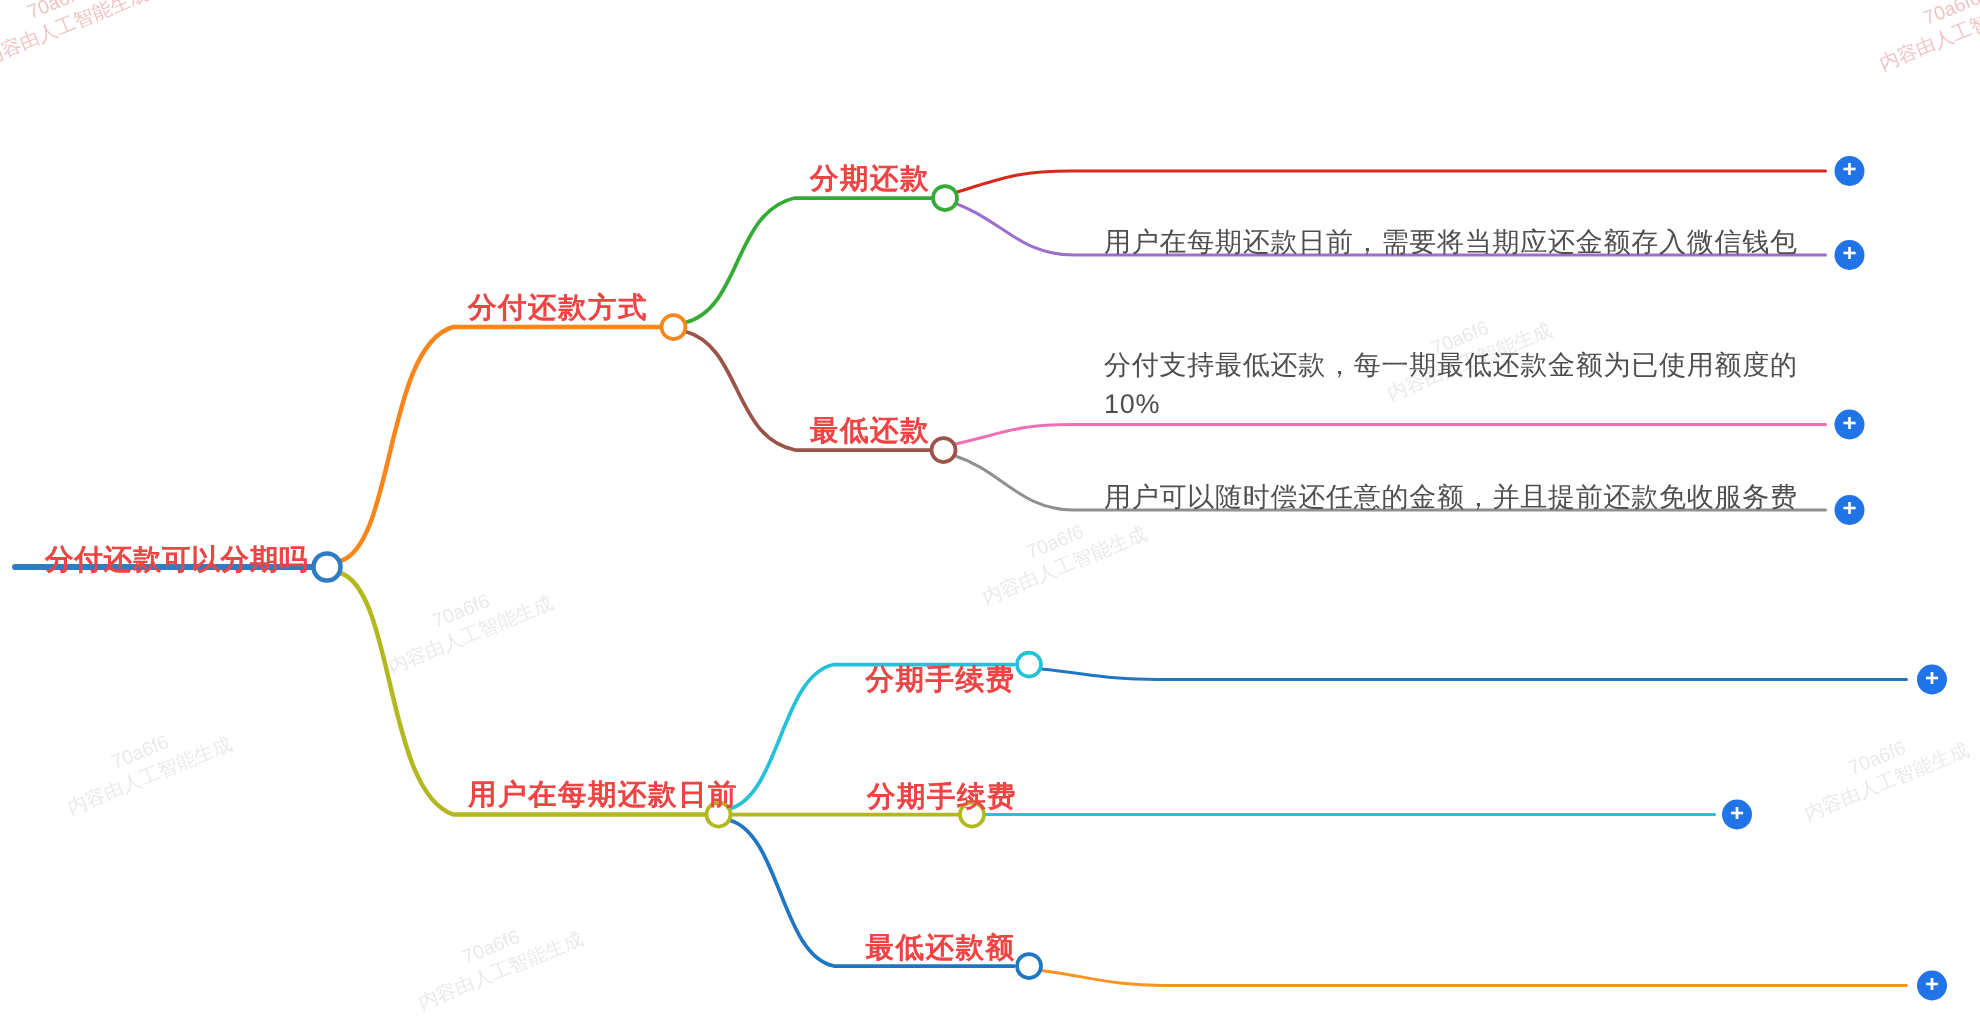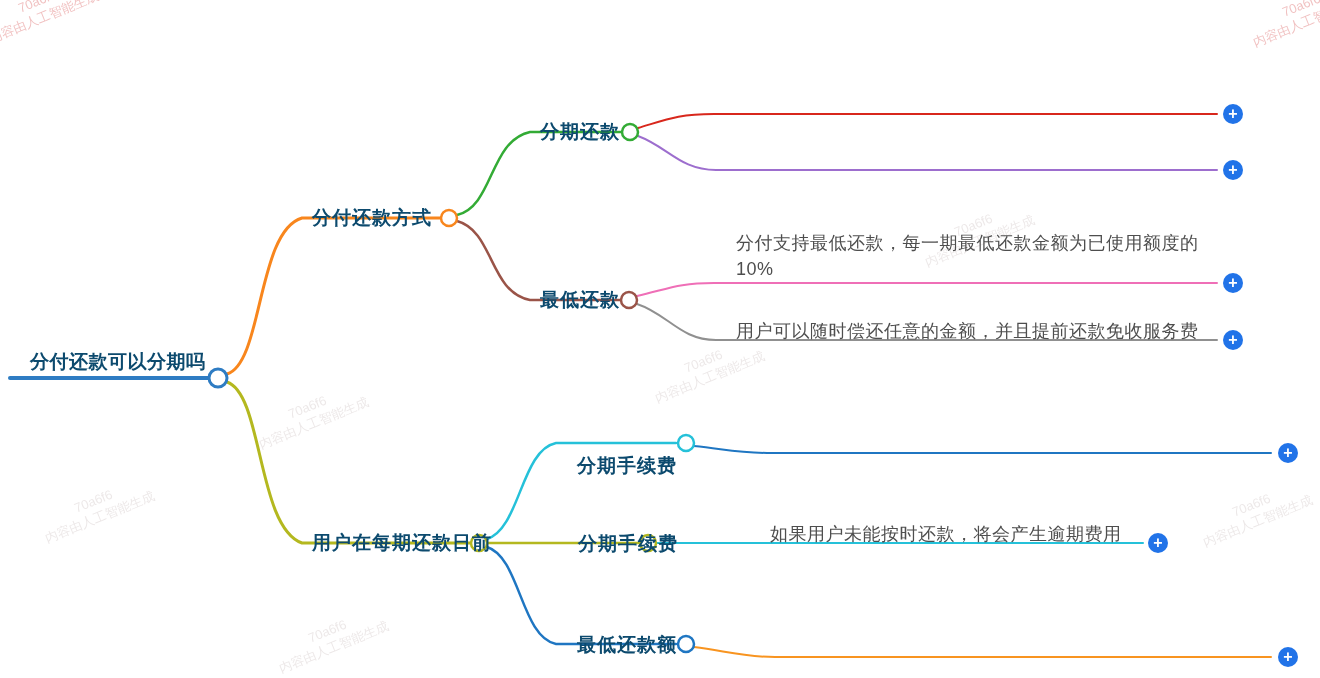--- a/index.html
+++ b/index.html
@@ -3,22 +3,22 @@
 <meta charset="utf-8">
 <style>
   html,body { margin:0; padding:0; background:#fff; }
   .stage {
     position:relative; width:1320px; height:678px; background:#ffffff;
     overflow:hidden; font-family:"Liberation Sans","DejaVu Sans",sans-serif;
   }
   svg.edges { position:absolute; left:0; top:0; }
 
   .node-label {
-    position:absolute; font-size:19px; font-weight:bold; color:#0c4a6e;
-    letter-spacing:1px; white-space:nowrap; cursor:default;margin-top:13px;
+    position:absolute; font-size:19px; font-weight:bold; color:#ef4444;
+    letter-spacing:1px; white-space:nowrap; cursor:default;
   }
   .root-label { letter-spacing:0.5px; }
 
   .leaf-text {
     position:absolute; font-size:18px; line-height:26px; color:#4e4e4e;
     letter-spacing:0.5px;
   }
   .nowrap { white-space:nowrap; }
 
   .plus-btn {
@@ -95,44 +95,44 @@
   </div>
   <div class="watermark" style="left:918px; top:216px;">
     <span>70a6f6</span>
     <span>内容由人工智能生成</span>
   </div>
   <div class="watermark" style="left:1196px; top:496px;">
     <span>70a6f6</span>
     <span>内容由人工智能生成</span>
   </div>
 
-  <div class="node-label root-label" style="left:30px; top:336px;">分付还款可以分期吗</div>
+  <div class="node-label root-label" style="left:30px; top:360px;">分付还款可以分期吗</div>
 
   <div class="node-label" style="left:312px; top:192px;">分付还款方式</div>
 
   <div class="node-label" style="left:540px; top:106px;">分期还款</div>
 
   <div class="node-label" style="left:540px; top:274px;">最低还款</div>
 
   <div class="node-label" style="left:312px; top:517px;">用户在每期还款日前</div>
 
   <div class="node-label" style="left:577px; top:440px;">分期手续费</div>
 
   <div class="node-label" style="left:578px; top:518px;">分期手续费</div>
 
   <div class="node-label" style="left:577px; top:619px;">最低还款额</div>
 
 
+  <div class="leaf-text nowrap" style="left:736px; top:148px;">用户在每期还款日前，需要将当期应还金额存入微信钱包</div>
 
   <div class="leaf-text" style="left:736px; top:230px; width:470px;">分付支持最低还款，每一期最低还款金额为已使用额度的10%</div>
 
   <div class="leaf-text nowrap" style="left:736px; top:318px;">用户可以随时偿还任意的金额，并且提前还款免收服务费</div>
 
 
-  <div class="leaf-text nowrap" style="left:770px; top:521px;">如果用户未能按时还款，将会产生逾期费用</div>
 
 
   <div class="plus-btn" style="left:1223px; top:104px;">
     <span>+</span>
   </div>
   <div class="plus-btn" style="left:1223px; top:160px;">
     <span>+</span>
   </div>
   <div class="plus-btn" style="left:1223px; top:273px;">
     <span>+</span>

